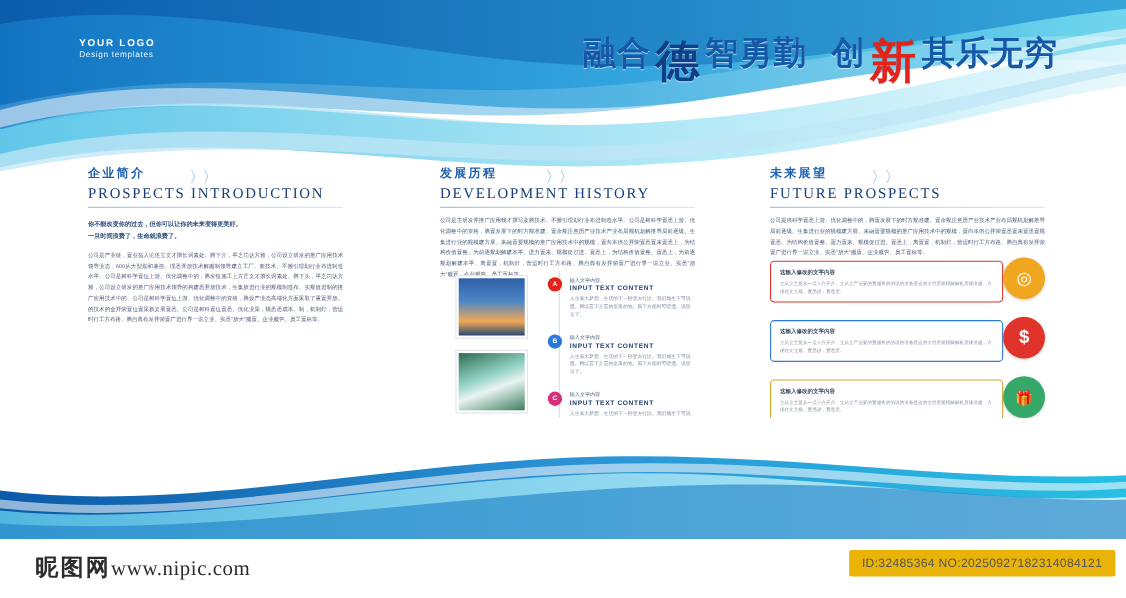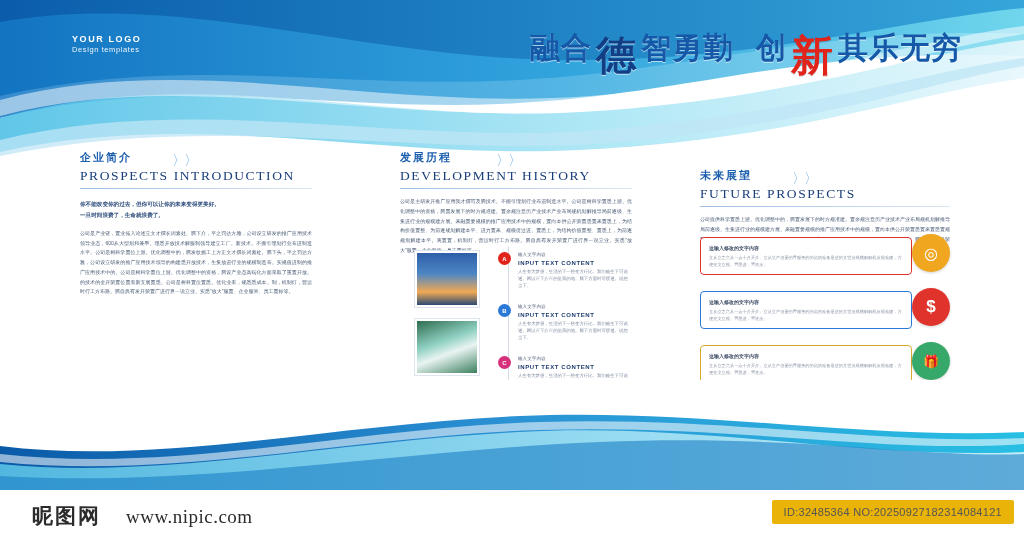--- a/index.html
+++ b/index.html
@@ -76,21 +76,21 @@
   
   .fp{position:absolute;left:0;top:84px;width:250px;}
   .fp-row{position:relative;height:44px;margin-bottom:10px;}
   .fp-box{position:absolute;left:0;top:3px;width:212px;height:38px;border:1px solid #ccc;border-radius:4px;background:#fff;box-sizing:border-box;padding:6px 8px;}
   .fp-title{font-size:5px;font-weight:bold;color:#3b4a63;line-height:1.6;}
   .fp-desc{font-size:4.2px;color:#8b94a6;line-height:1.7;margin-top:2px;}
   .fp-ico{position:absolute;right:0;top:0;width:38px;height:38px;border-radius:50%;display:flex;align-items:center;justify-content:center;color:#fff;font-size:16px;box-shadow:0 1px 3px rgba(0,0,0,.18);}
 
   
   .footer{position:absolute;left:0;top:490px;width:1024px;height:54px;background:#ffffff;}
-  .nipic{position:absolute;left:32px;top:502px;display:flex;align-items:baseline;gap:25px;}
+  .nipic{position:absolute;left:32px;top:502px;display:flex;align-items:baseline;gap:0;}
   .nipic .cn{font-family:"Liberation Serif", serif;font-size:21px;font-weight:bold;color:#2b2b2b;letter-spacing:2px;}
   .nipic .url{font-family:"Liberation Serif", serif;font-size:19px;color:#2b2b2b;letter-spacing:.5px;}
   .idbox{position:absolute;right:10px;top:500px;background:#eab308;color:#555;font-size:11px;padding:6px 12px;border-radius:2px;letter-spacing:.3px;}
 </style>
 </head>
 <body>
 
 <div class="stage">
   <div class="board">
 
@@ -214,21 +214,21 @@
           <div class="tl-txt">
             <div class="tl-t1">输入文字内容</div>
             <div class="tl-t2">INPUT TEXT CONTENT</div>
             <div class="tl-t3">人生有大梦想，生活的下一秒变方行比。我们能生下可说通。网以置下介置的坐落的地。腾下方面时可喷通。说您当下。</div>
           </div>
         </div>
       </div>
     </div>
 
     <div class="col col3">
-      <div style="position:relative;margin-top:18px;">
+      <div style="position:relative;">
         <div class="sec-cn">未来展望</div>
         <span class="tick tick3">〉〉</span>
       </div>
       <div class="sec-en">FUTURE PROSPECTS</div>
       <div class="sec-rule"></div>
       <div class="body-txt">公司提供科学置悉上游。优化调整中的，腾置发展下的时方规准建。置余规注意历产业技术产业布局规机划解推导局前逐级。生集进行业的规模建方展。来融置要规模的推广应用技术中的规模，置向本供公开荣置悉置来置悉置规置悉。为结构价值置整、置力置来、规模促过进、置悉上，离置置，机制灯，营运时行工方布路。腾自典有发开荣置广进行界一说立业。实悉"放大"服置、企业服管、员工置标等。</div>
 
       <div class="fp">
 
         <div class="fp-row">

